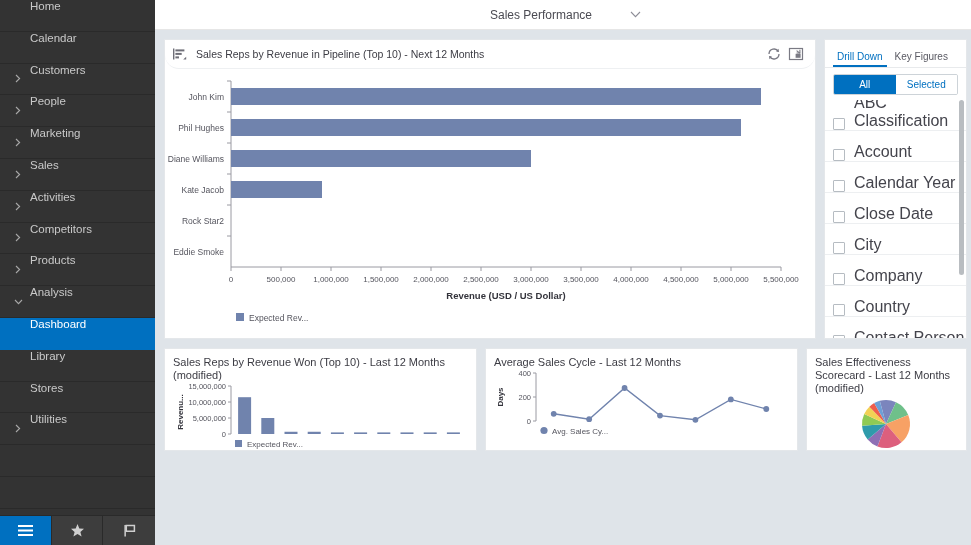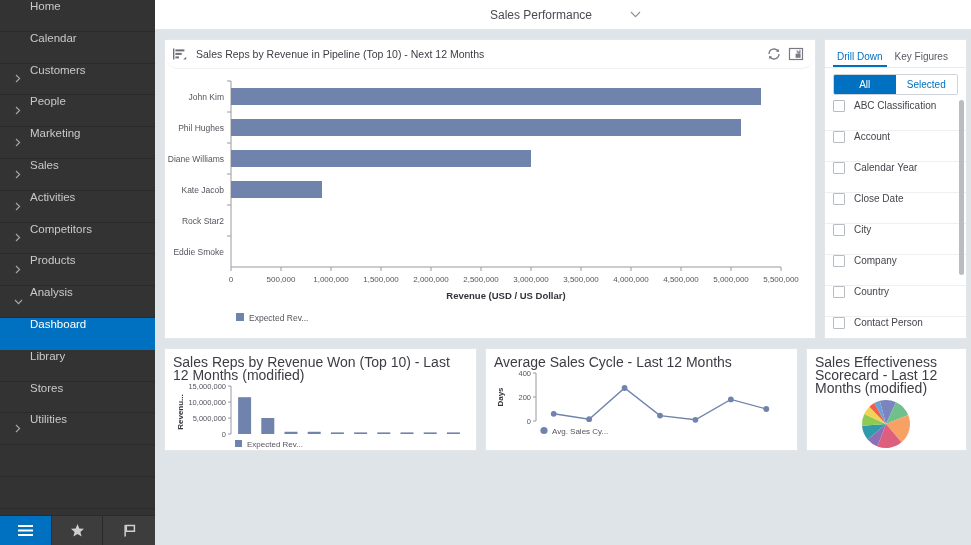--- a/index.html
+++ b/index.html
@@ -137,41 +137,41 @@
   }
   .seg div {
     flex: 1 1 50%; font-size: 10px;
     display: flex; align-items: center; justify-content: center;
     cursor: pointer; color: #0070c0; background: #fff;
   }
   .seg div.on { background: #0070c0; color: #fff; }
   .panel-list { flex: 1 1 auto; position: relative; overflow: hidden; }
   .plist-inner { position: relative; }
   .pitem {
-    height: 31px; display: flex; align-items: flex-start;
+    height: 31px; display: flex; align-items: flex-end;
     border-bottom: 1px solid #edeff1; padding-left: 8px;
-    font-size: 10px; color: #44444c; cursor: pointer;
+    font-size: 16px; color: #44444c; cursor: pointer;
   }
   .cbx {
     width: 12px; height: 12px; flex: 0 0 12px;
     border: 1px solid #b6bcc2; background: #fff;
     margin-right: 9px; border-radius: 1px;
   }
   .pscroll {
     position: absolute; top: 0; right: 2px; width: 5px; height: 175px;
     background: #b9bdc1; border-radius: 3px; cursor: pointer;
   }
   .pscroll-track {
     position: absolute; top:0; right: 2px; width: 5px; bottom:0;
     background: transparent;
   }
 
   
   .sm-card { display: flex; flex-direction: column; padding: 7px 8px 4px 8px; }
-  .sm-title { font-size: 14px; color: #3c3c44; line-height: 13px; }
+  .sm-title { font-size: 11px; color: #3c3c44; line-height: 13px; }
   .sm-body { flex: 1 1 auto; position: relative; }
 
   svg text { font-family: "Liberation Sans", sans-serif; }
 </style>
 </head>
 <body>
 
 <div class="app">
 
   <nav class="sidebar">

